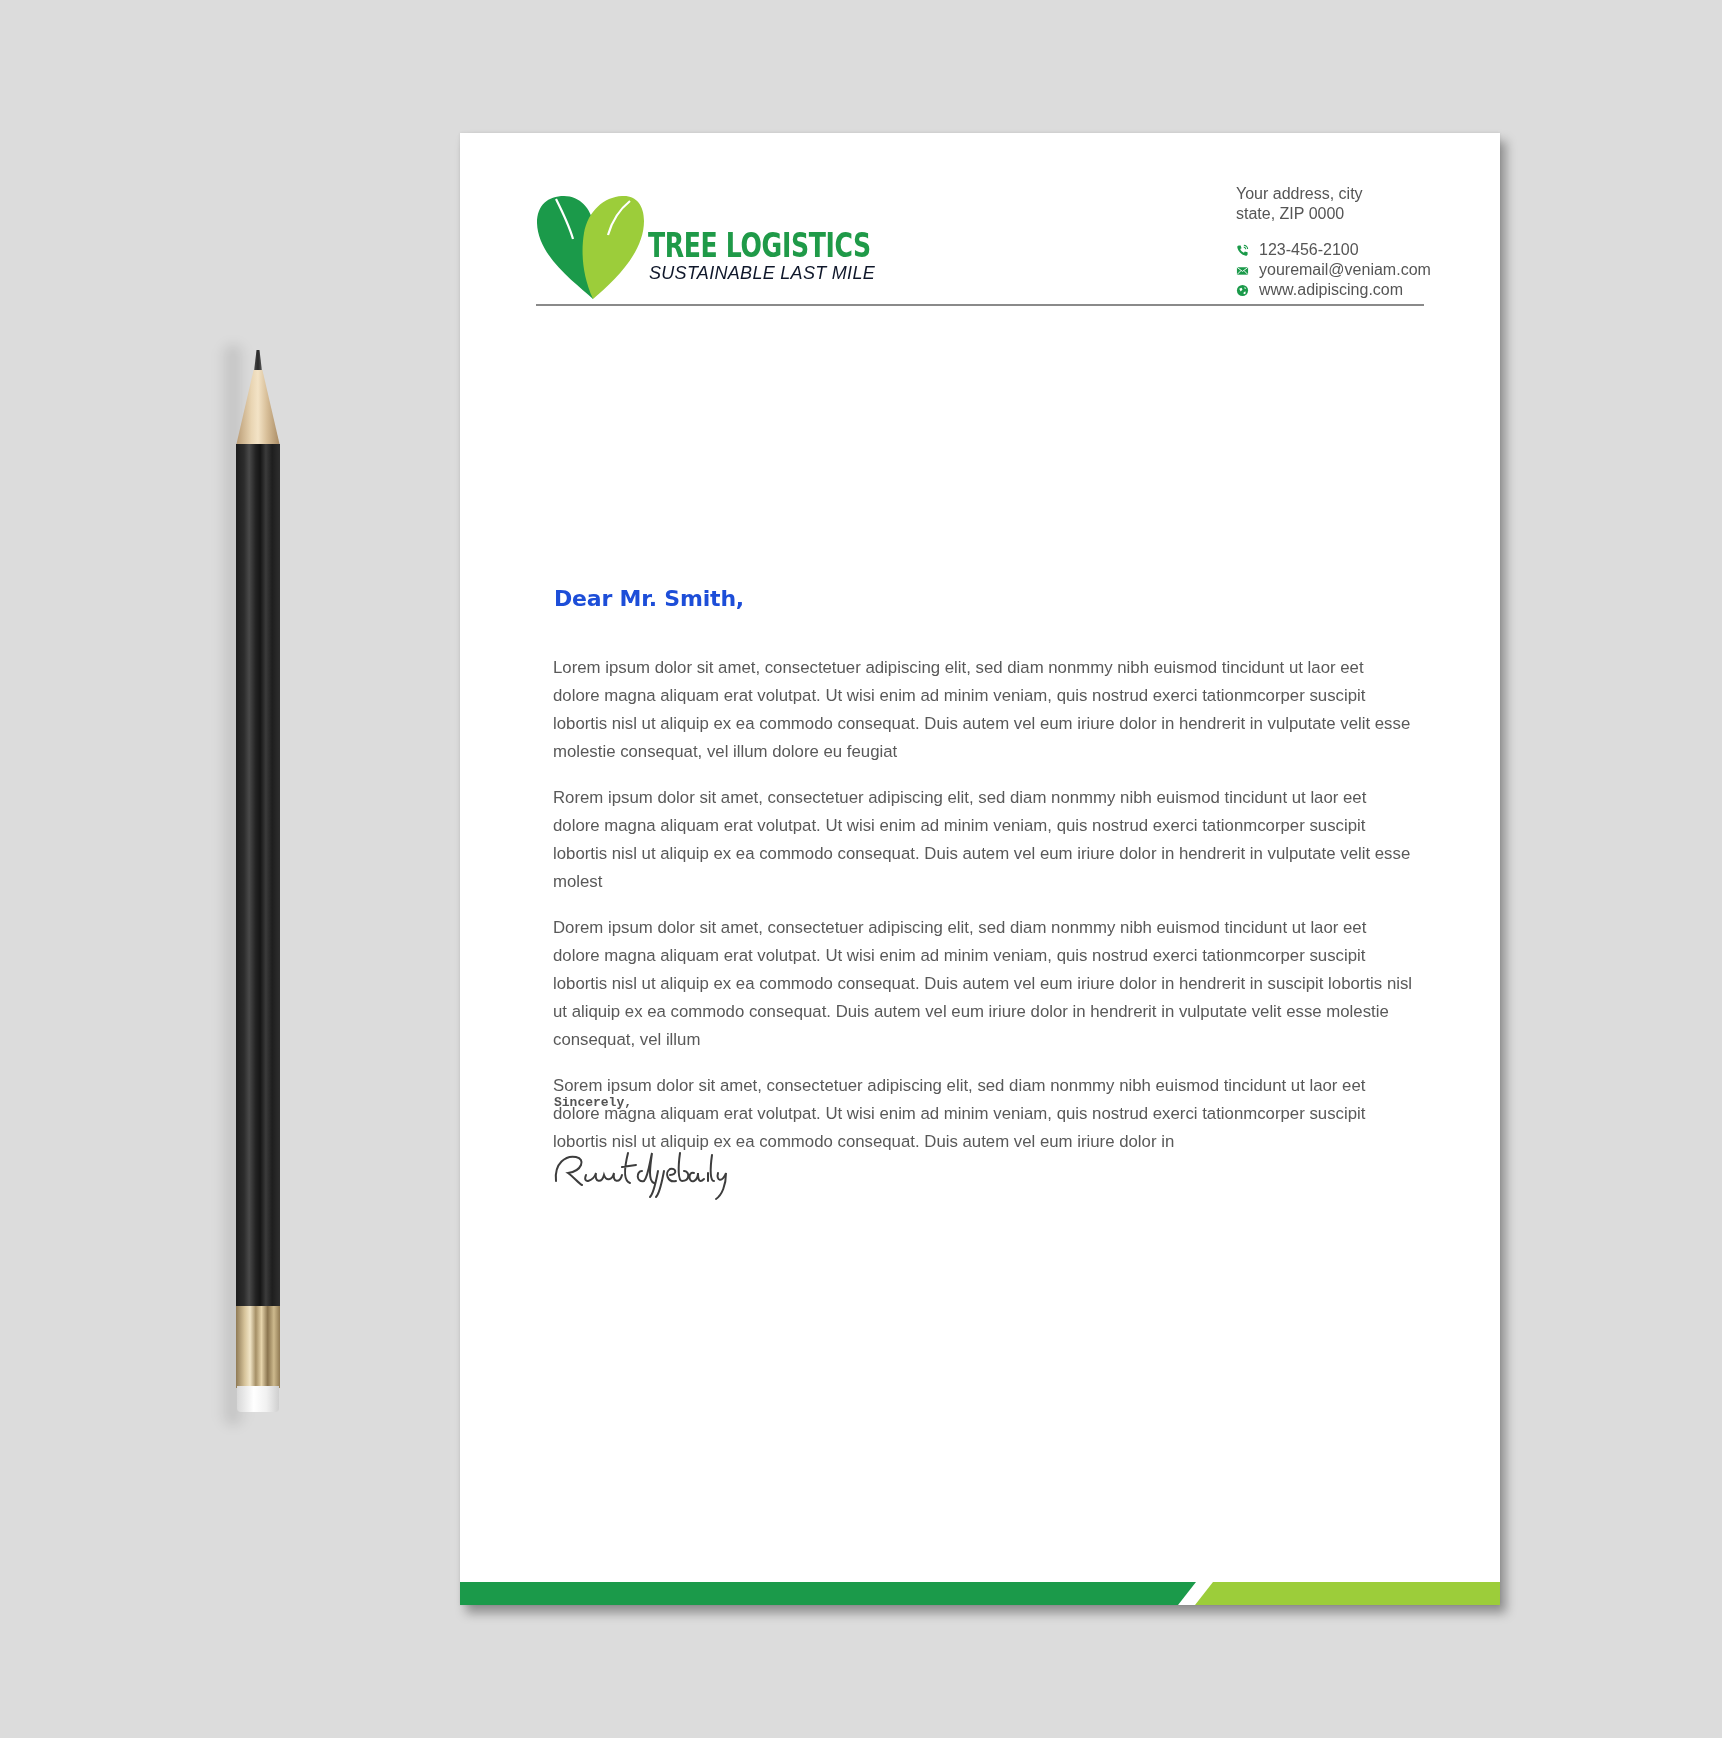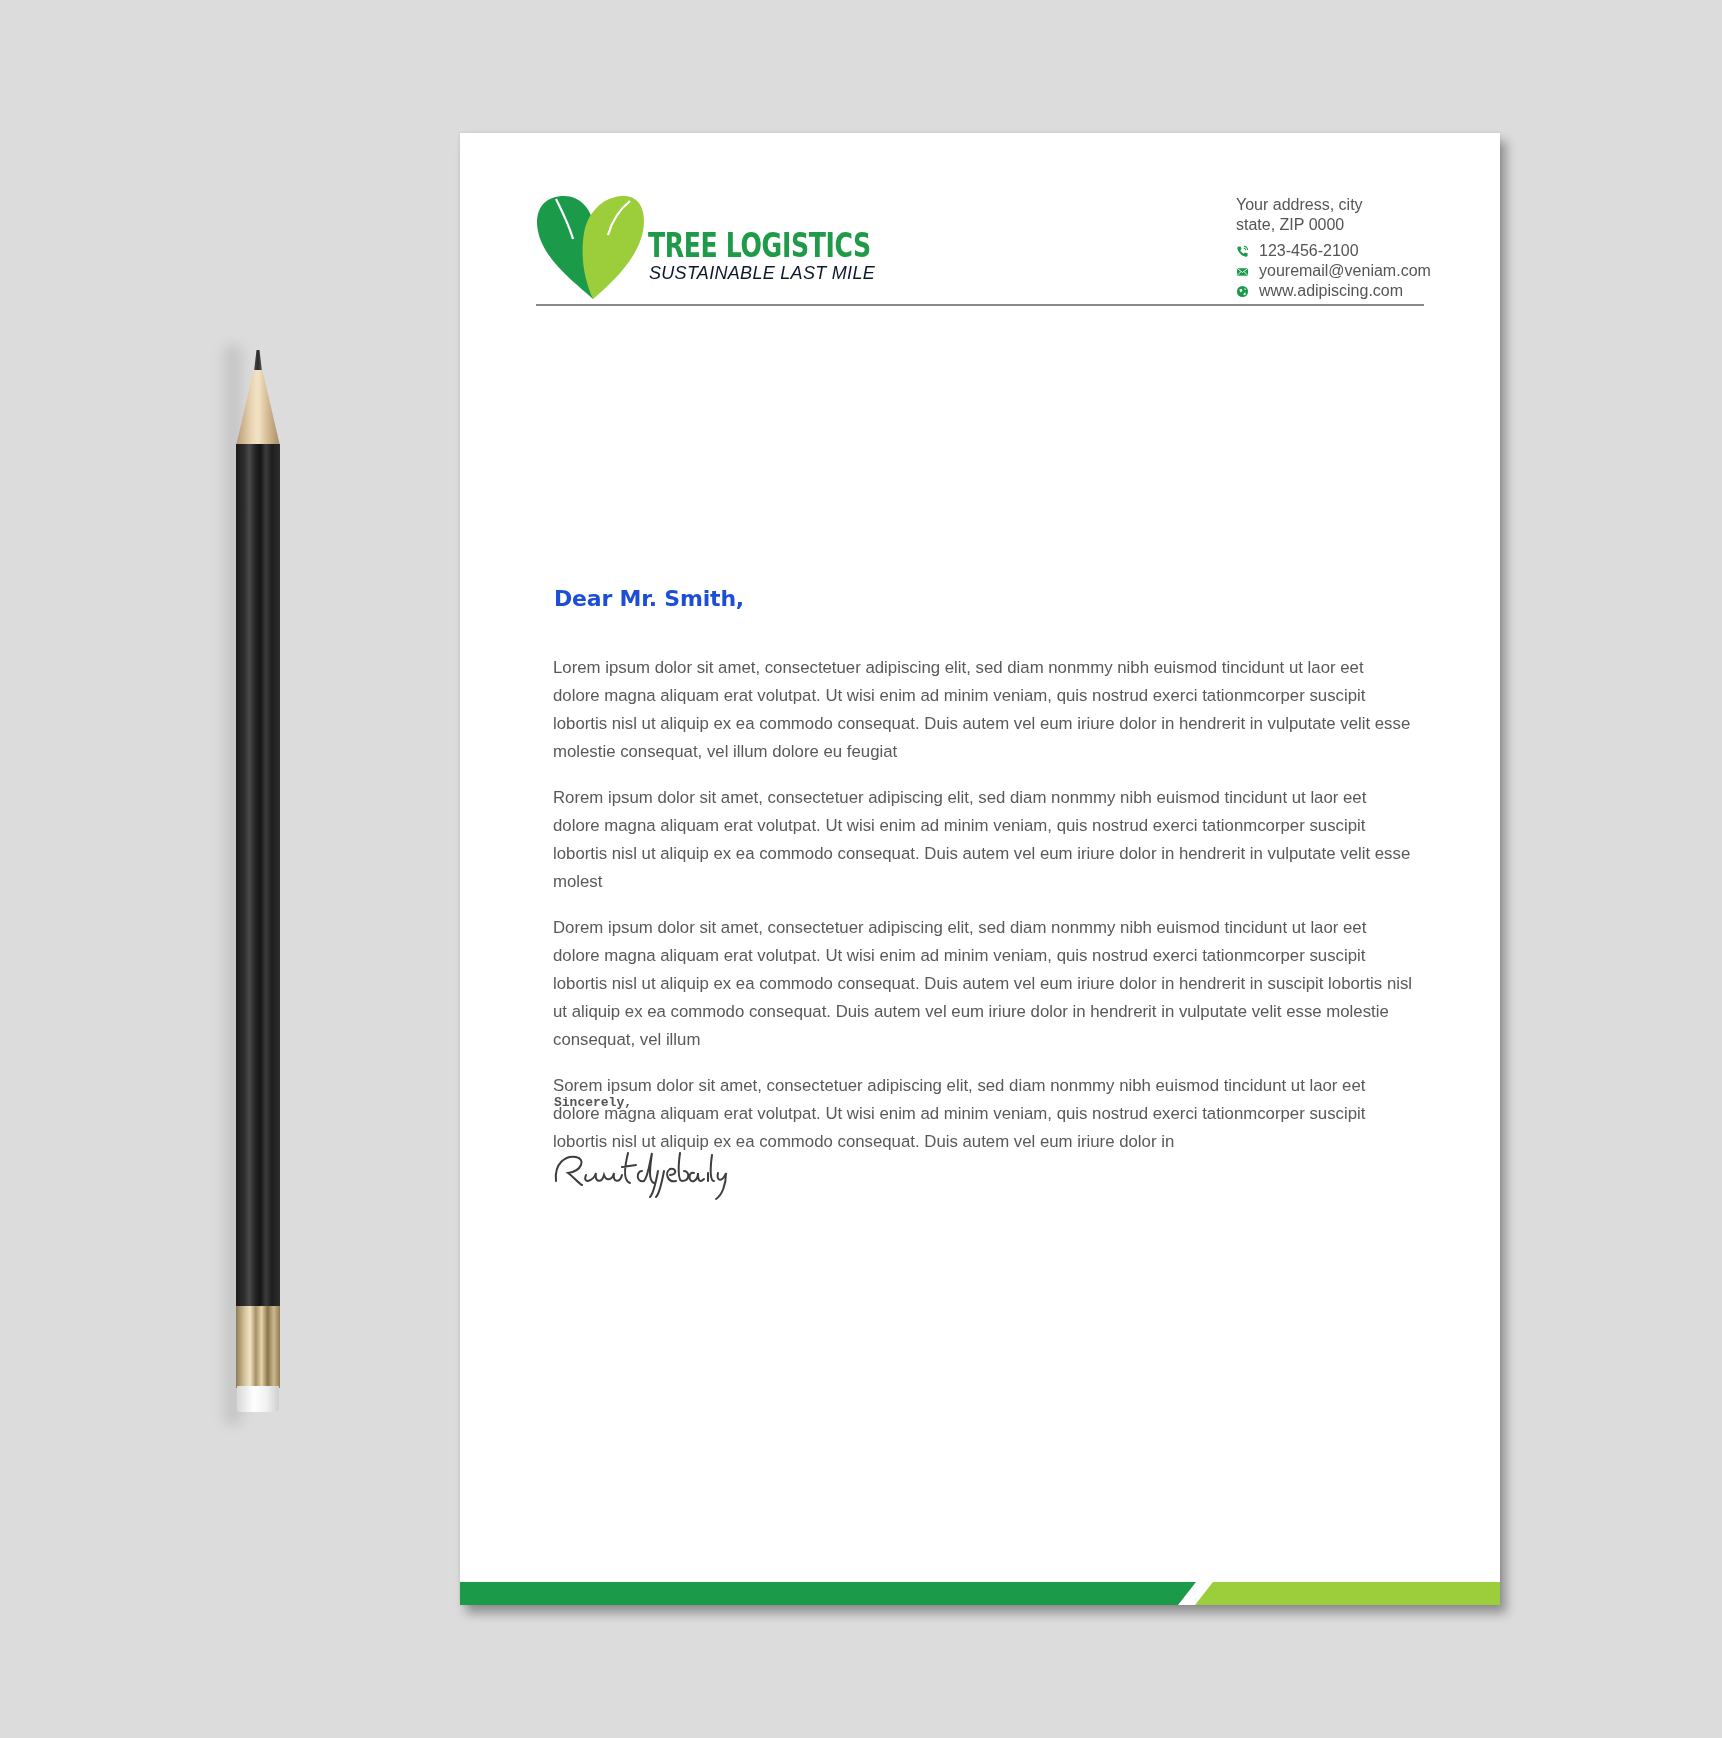--- a/index.html
+++ b/index.html
@@ -17,23 +17,23 @@
 
   
   .paper { position:absolute; left:460px; top:133px; width:1040px; height:1472px; background:#ffffff; box-shadow: 6px 8px 10px rgba(0,0,0,0.35), 0 0 3px rgba(0,0,0,0.08); }
 
   
   .logo { position:absolute; left:76px; top:62px; width:110px; height:104px; }
   .brand-name { position:absolute; left:188px; top:95px; font-family:"DejaVu Sans", sans-serif; font-weight:bold; font-size:34px; color:#1f9a48; letter-spacing:-0.5px; transform:scaleX(0.74); transform-origin:left top; white-space:nowrap; line-height:1; }
   .brand-tagline { position:absolute; left:189px; top:131px; font-family:"Liberation Sans", sans-serif; font-size:18px; color:#0f172a; letter-spacing:0.3px; white-space:nowrap; line-height:1;font-style:italic; }
 
   
-  .contact { position:absolute; left:776px; top:62px; color:#555; font-size:16px; line-height:20px; }
+  .contact { position:absolute; left:776px; top:51px; color:#555; font-size:16px; line-height:20px; }
   .contact .addr { display:block; white-space:nowrap; }
-  .contact .rows { margin-top:6px; }
+  .contact .rows { margin-top:16px; }
   .contact .row { display:flex; align-items:center; height:20px; white-space:nowrap; }
   .contact .ico { width:13px; height:13px; margin-right:10px; display:inline-block; }
   .header-rule { position:absolute; left:76px; top:171px; width:888px; height:2px; background:#8a8a8a; }
 
   
   .salutation { position:absolute; left:94px; top:453px; font-family:"DejaVu Sans", sans-serif; font-weight:bold; font-size:22px; color:#1d4ed8; letter-spacing:-0.2px; }
   .body { position:absolute; left:93px; top:521px; width:860px; color:#595959; font-size:16.8px; line-height:28px; }
   .body p { margin-bottom:18px; }
   .closing { position:absolute; left:94px; top:962px; font-family:Liberation Mono, monospace; font-weight:bold; font-size:13px; color:#545454; }
   .signature { position:absolute; left:92px; top:1008px; width:180px; height:60px; }

